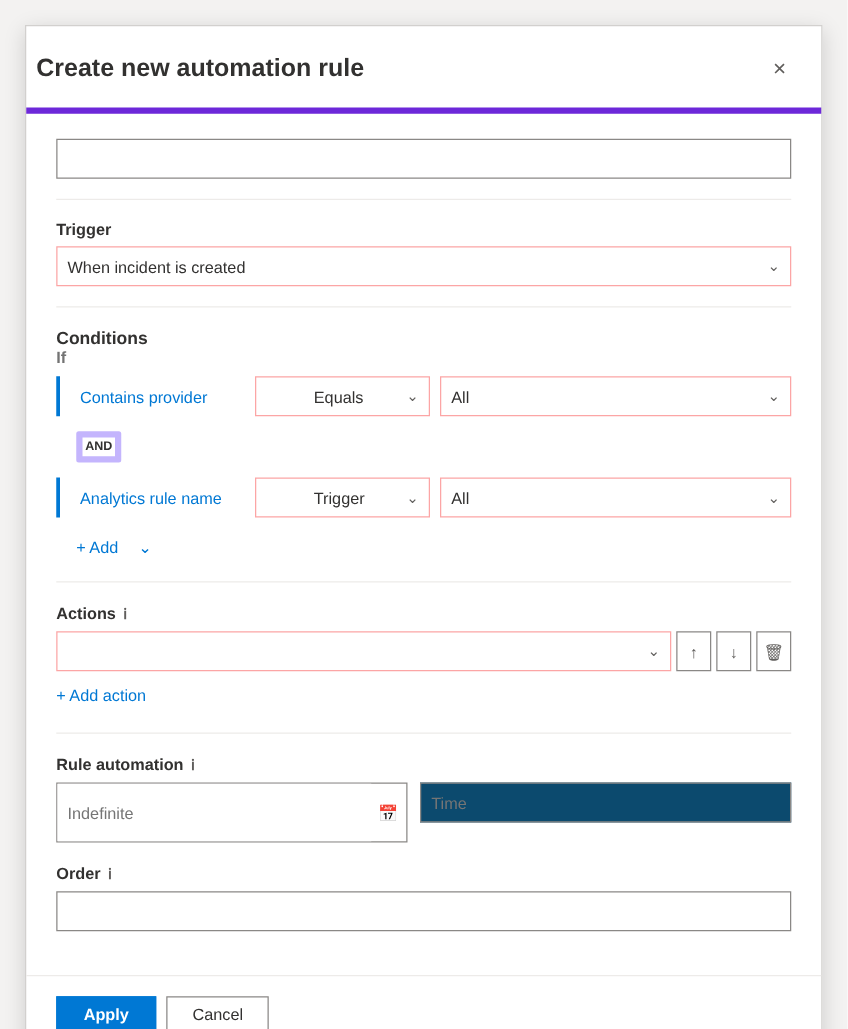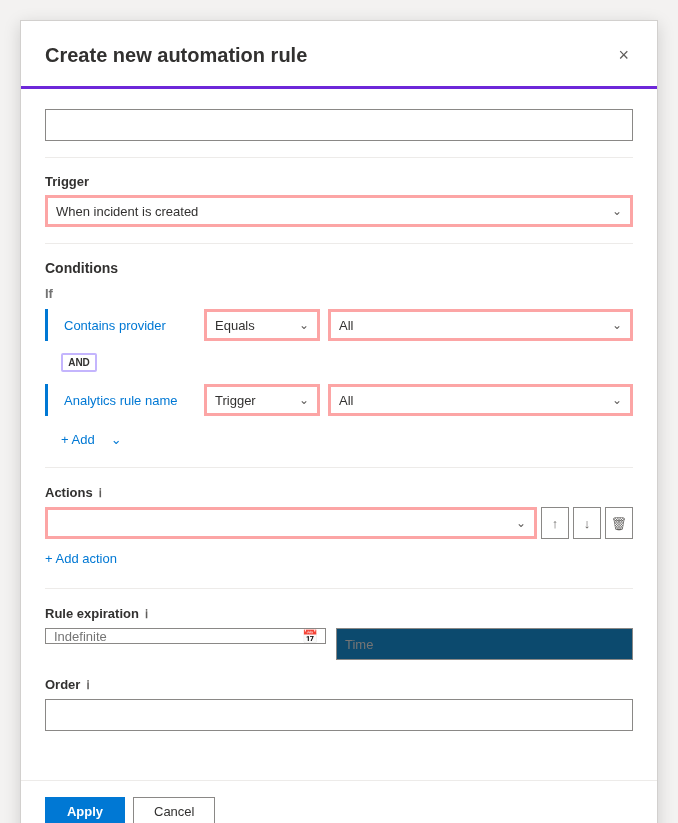--- a/index.html
+++ b/index.html
@@ -19,22 +19,22 @@
       border: 1px solid #d2d0ce;
       box-shadow: 0 4px 16px rgba(0,0,0,0.15);
       display: flex;
       flex-direction: column;
       position: relative;
     }
     .dialog-header {
       display: flex;
       justify-content: space-between;
       align-items: center;
-      padding: 20px 24px 16px 24px;
-      border-bottom: 3px solid #6d28d9;
+      padding: 20px 24px 16px 8px;
+      border-bottom: 5px solid #6d28d9;
     }
     .dialog-title {
       font-size: 20px;
       font-weight: 600;
       color: #323130;
     }
     .close-btn {
       background: none;
       border: none;
       cursor: pointer;
@@ -79,21 +79,21 @@
       padding: 0 8px;
       font-size: 13px;
       color: #323130;
       outline: none;
       background: #fff;
     }
     .select-dropdown {
       position: relative;
       display: flex;
       align-items: center;
-      border: 3px solid #fca5a5;
+      border: 1px solid #fca5a5;
       background: #fff;
       height: 32px;
       cursor: pointer;
       user-select: none;
     }
     .select-dropdown-full { width: 100%; }
     .select-dropdown .select-value {
       flex: 1;
       padding: 0 8px;
       font-size: 13px;
@@ -102,21 +102,20 @@
     .select-dropdown .chevron {
       padding: 0 8px;
       color: #605e5c;
       font-size: 12px;
     }
     .conditions-section { margin-bottom: 0; }
     .conditions-title {
       font-size: 14px;
       font-weight: 600;
       color: #323130;
-      margin-bottom: 10px;
     }
     .conditions-if {
       font-size: 13px;
       font-weight: 600;
       color: #737373;
       margin-bottom: 8px;
     }
     .condition-row {
       display: flex;
       align-items: center;
@@ -129,31 +128,32 @@
       font-size: 13px;
       color: #0078d4;
       min-width: 130px;
     }
     .condition-dropdowns {
       display: flex;
       gap: 8px;
       flex: 1;
     }
     .condition-dropdown-op {
-      width: 116px;
+      width: 140px;
+      padding-left: 38px;
     }
     .condition-dropdown-val {
       flex: 1;
     }
     .and-badge {
       display: inline-flex;
       align-items: center;
       justify-content: center;
       background: #fff;
-      border: 2px solid #c4b5fd;
+      border: 5px solid #c4b5fd;
       border-radius: 2px;
       font-size: 10px;
       font-weight: 600;
       color: #323130;
       padding: 2px 5px;
       margin: 4px 0 4px 16px;
       width: 36px;
     }
     .add-link {
       color: #0078d4;
@@ -204,21 +204,21 @@
     .expiration-row {
       display: flex;
       gap: 10px;
     }
     .expiration-input-wrap {
       flex: 1;
       position: relative;
       display: flex;
       align-items: center;
       border: 1px solid #8a8886;
-      height: 16px;
+      height: 48px;
       background: #fff;
     }
     .expiration-input {
       flex: 1;
       border: none;
       padding: 0 8px;
       font-size: 13px;
       color: #323130;
       outline: none;
       height: 100%;
@@ -373,21 +373,21 @@
       </div>
       <button class="add-action-link">
         <span>+ Add action</span>
       </button>
     </div>
 
     <hr class="section-divider">
 
     <div class="section">
       <div class="field-label">
-        <span>Rule expiration</span>
+        <span>Rule automation</span>
         <span class="info-icon">ℹ</span>
       </div>
       <div class="expiration-row">
         <div class="expiration-input-wrap">
           <input class="expiration-input" type="text" placeholder="Indefinite" style="">
           <span class="calendar-icon">📅</span>
         </div>
         <input class="time-input" type="text" placeholder="Time" style="">
       </div>
     </div>

